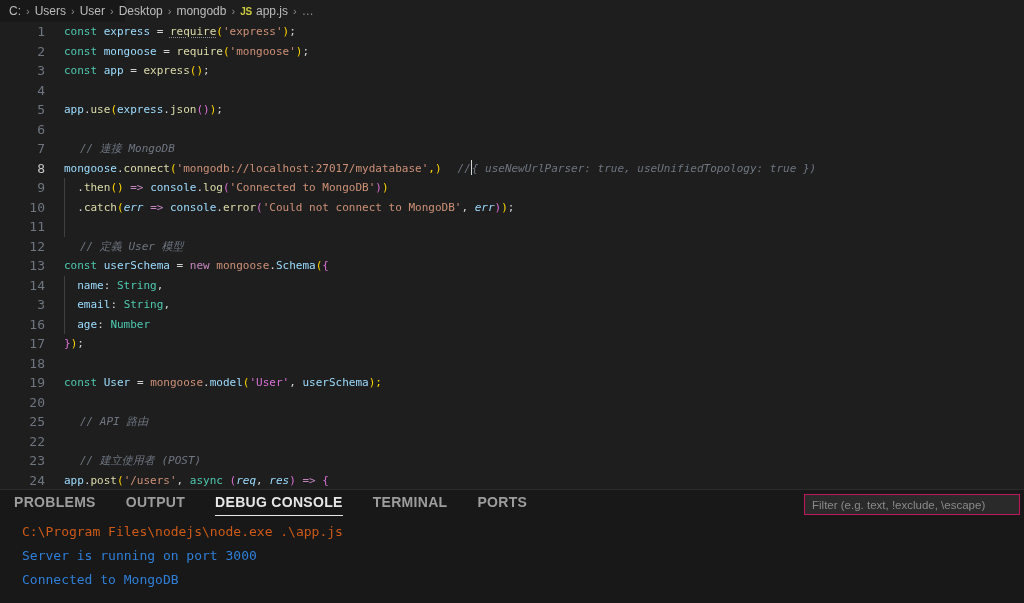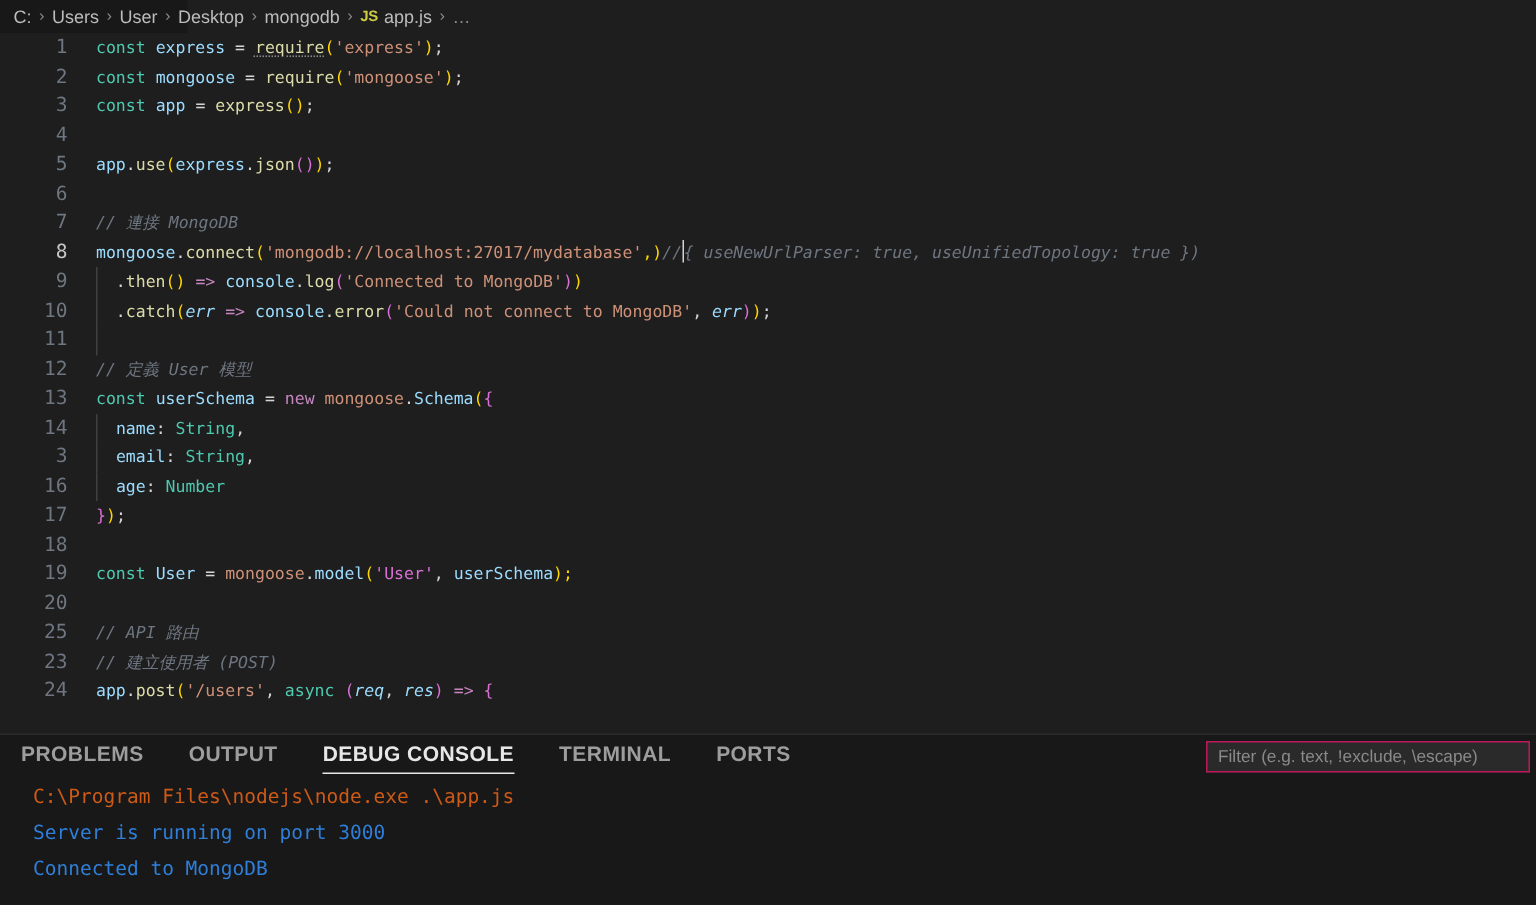--- a/index.html
+++ b/index.html
@@ -56,21 +56,21 @@
   
   .guide{
     position:absolute;left:64px;top:0;width:1px;height:19.5px;
     background:#404040;
   }        
   .kwc{color:#4ec9b0;}
   .ctl{color:#c586c0;}
   .var{color:#9cdcfe;}
   .fn{color:#dcdcaa;}
   .str{color:#ce9178;}
-  .cmtg{color:#6e7681;font-style:italic;}
+  .cmtg{color:#6e7681;font-style:italic;margin-left:16px;}
   .p1{color:#ffd700;}        
   .p2{color:#da70d6;}        
   .op{color:#d4d4d4;}
   .typ{color:#4ec9b0;margin-top:16px;}
   .prop{color:#9cdcfe;}
   .plain{color:#d4d4d4;}
   .err-underline{
     text-decoration:underline;
     text-decoration-style:dotted;
     text-decoration-color:#888;
@@ -250,20 +250,24 @@
     <div class="row">
       <span class="ln">20</span>
       <span class="code"></span>
     </div>
 
     <div class="row">
       <span class="ln">25</span>
       <span class="code cmtg">// API 路由</span>
     </div>
 
+    <div class="row">
+      <span class="ln">22</span>
+      <span class="code"></span>
+    </div>
 
     <div class="row">
       <span class="ln">23</span>
       <span class="code cmtg">// 建立使用者 (POST)</span>
     </div>
 
     <div class="row">
       <span class="ln">24</span>
       <span class="code"><span class="var">app</span><span class="plain">.</span><span class="fn">post</span><span class="p1">(</span><span class="str">'/users'</span><span class="plain">, </span><span class="kwc">async</span><span class="plain"> </span><span class="p2">(</span><span class="var" style="font-style:italic">req</span><span class="plain">, </span><span class="var" style="font-style:italic">res</span><span class="p2">)</span><span class="plain"> </span><span class="ctl">=&gt;</span><span class="plain"> </span><span class="p2">{</span></span>
     </div>

